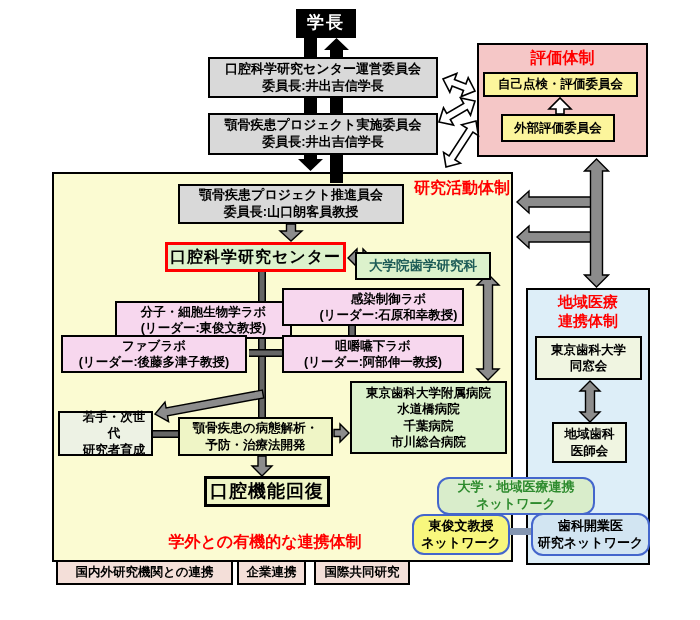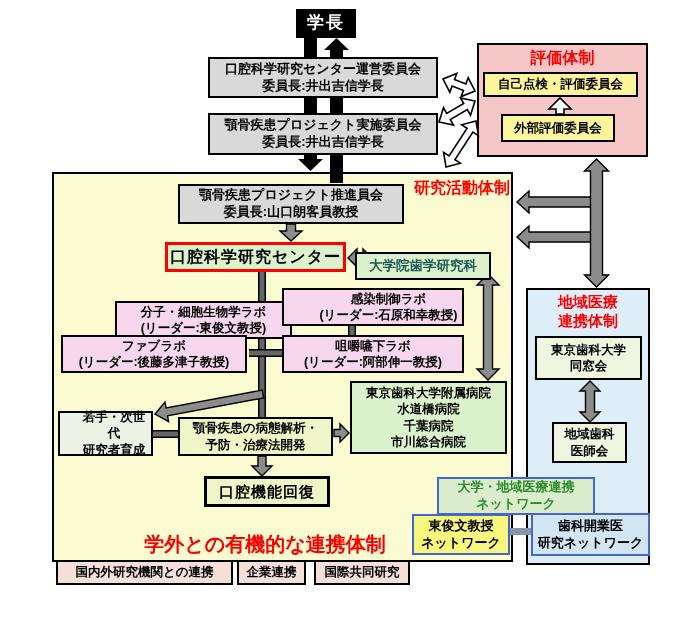--- a/index.html
+++ b/index.html
@@ -17,22 +17,22 @@
   .gray-box{background:#D9D9D9;font-size:13px;}
   .yellow-box{background:#FCF59C;}
   .pink-box{background:#F7D7EE;font-size:12.5px;}
   .green-box{background:#DCF2CC;}
   .cream-box{background:#F0F5E1;}
   .pale-box{background:#EDF2E4;padding-left:17px;}
   .lime-box{background:#EFF5C6;}
   .peach-box{background:#F4DFD9;font-size:12.5px;}
   .center-box{border:3px solid #F00;font-size:16px;letter-spacing:1px;}
   .grad-box{font-size:13.5px;color:#1D5C57;}
-  .recovery-box{border:3px solid #000;font-size:15px;letter-spacing:1px;}
-  .net-box{border:2px solid #4466CC;border-radius:0;font-size:13px;z-index:3;}
+  .recovery-box{border:3px solid #000;font-size:18px;letter-spacing:1px;}
+  .net-box{border:2px solid #4466CC;border-radius:12px;font-size:13px;z-index:3;}
   .net-green{background:#D9EDCB;color:#2E8B2E;}
   .net-yellow{background:#F8F77D;}
   .net-blue{background:#D2E5F2;}
   .red-label{position:absolute;color:#F00;font-weight:bold;z-index:3;text-align:center;line-height:1.25;}
 </style>
 </head>
 <body>
 
 <div class="stage">
 
@@ -140,21 +140,21 @@
     <div>東京歯科大学附属病院</div>
     <div>水道橋病院</div>
     <div>千葉病院</div>
     <div>市川総合病院</div>
   </div>
 
   <div class="box lime-box recovery-box" style="left:204px;top:476px;width:126px;height:31px;">
     <div>口腔機能回復</div>
   </div>
 
-  <div class="red-label" style="left:120px;top:532px;width:290px;font-size:20px;font-family:Liberation Serif, serif;">学外との有機的な連携体制</div>
+  <div class="red-label" style="left:120px;top:532px;width:290px;font-size:16px;font-family:Liberation Serif, serif;">学外との有機的な連携体制</div>
 
   <div class="red-label" style="left:526px;top:293px;width:124px;font-size:15px;">
     <div>地域医療</div>
     <div>連携体制</div>
   </div>
 
   <div class="box cream-box" style="left:535px;top:336px;width:107px;height:44px;">
     <div>東京歯科大学</div>
     <div>同窓会</div>
   </div>

